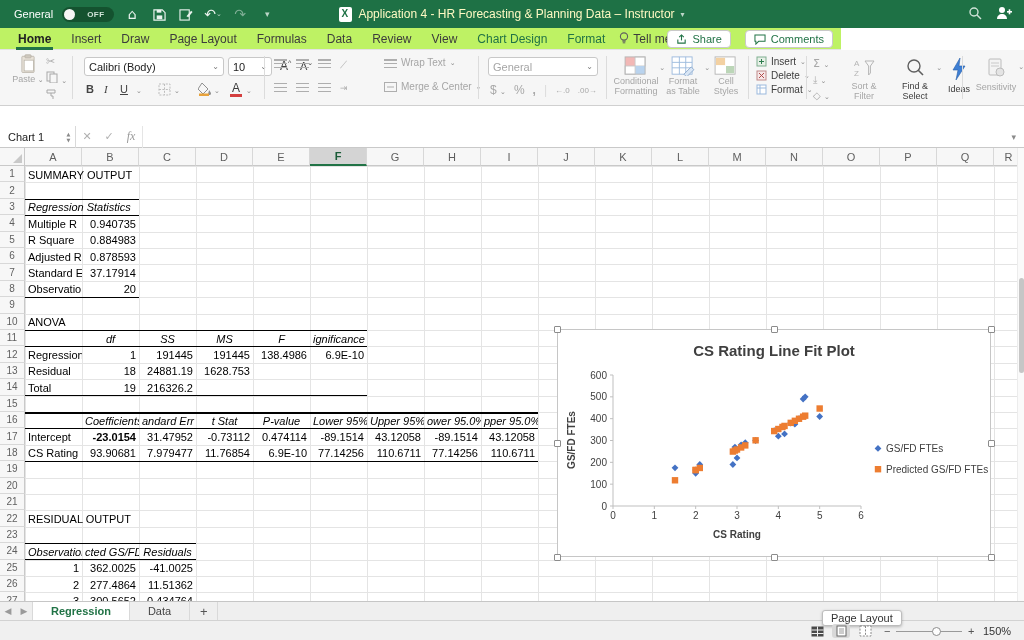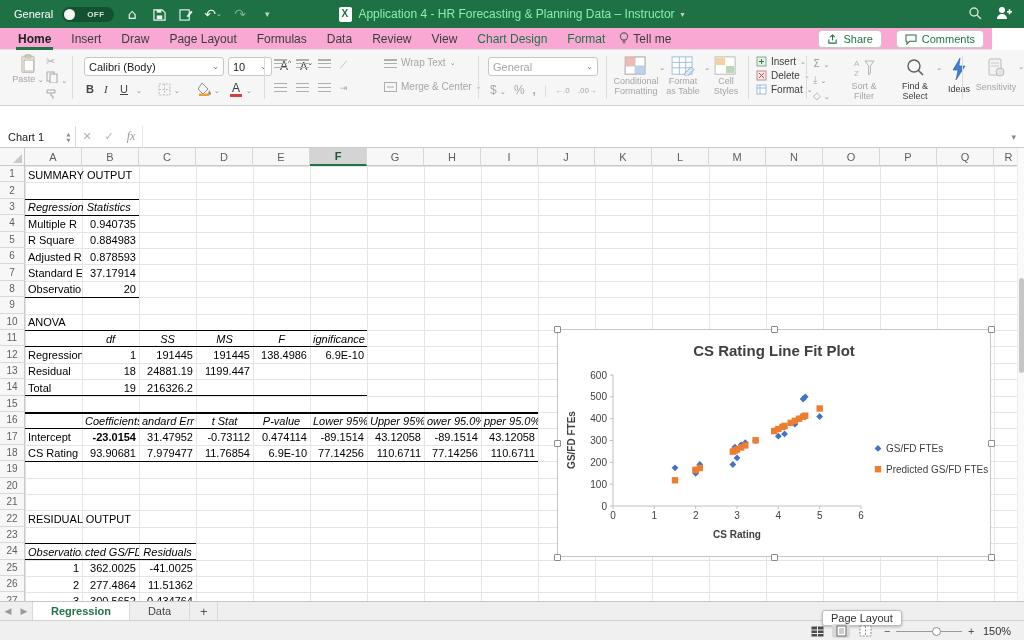--- a/index.html
+++ b/index.html
@@ -11,27 +11,27 @@
   
   #titlebar { position:absolute; left:0; top:0; width:1024px; height:28px; background:#1E7145; display:flex; align-items:center; color:#fff; }
   .tb-left { display:flex; align-items:center; gap:9px; padding-left:14px; }
   .autosave-label { font-size:11px; color:#fff; }
   .autosave-pill { width:52px; height:15px; border-radius:8px; background:#14522f; display:flex; align-items:center; gap:12px; padding-left:2px; }
   .autosave-knob { width:11px; height:11px; border-radius:50%; background:#f5f5f5; }
   .autosave-state { font-size:8px; color:#cfe3d7; font-weight:bold; letter-spacing:.5px; }
   .tb-ico { width:18px; height:18px; display:flex; align-items:center; justify-content:center; color:#eaf3ee; font-size:14px; }
   .tb-ico svg { display:block; }
   .tb-title { position:absolute; left:0; right:0; top:0; height:28px; display:flex; align-items:center; justify-content:center; gap:6px; pointer-events:none; }
-  .tb-title span { font-size:12px; color:#86efac; }
+  .tb-title span { font-size:12px; color:#fef9c3; }
   .doc-ico { width:13px; height:15px; background:#fff; border-radius:2px; position:relative; display:inline-block; }
   .doc-ico:before { content:"X"; position:absolute; left:2px; top:1px; font-size:10px; font-weight:bold; color:#1E7145; }
   .tb-right { position:absolute; right:12px; top:0; height:28px; display:flex; align-items:center; gap:14px; }
 
   
-  #tabrow { position:absolute; left:0; top:28px; width:992px; height:22px; background:#f9a8d4; display:flex; align-items:center; border-bottom:1px solid #e3e3e3; }
+  #tabrow { position:absolute; left:0; top:28px; width:841px; height:22px; background:#bef264; display:flex; align-items:center; border-bottom:1px solid #e3e3e3; }
   .rtab { padding:0 10px; font-size:12px; color:#3c3c3c; height:22px; display:flex; align-items:center; position:relative; white-space:nowrap; }
   .rtab.active { font-weight:bold; color:#222; }
   .rtab.active:after { content:""; position:absolute; left:8px; right:8px; bottom:0; height:3px; background:#217346; }
   .rtab.green { color:#217346; }
   .tellme { display:flex; align-items:center; gap:4px; color:#3c3c3c; font-size:12px; margin-left:4px; }
   .tab-right { position:absolute; right:8px; top:0; height:22px; display:flex; align-items:center; gap:14px; }
   .chrome-btn { display:flex; align-items:center; gap:5px; border:1px solid #c9c9c9; border-radius:4px; background:#fff; color:#217346; font-size:11px; height:18px; padding:0 8px; }
 
   
   #ribbon { position:absolute; left:0; top:50px; width:1024px; height:56px; background:#f6f6f6; border-bottom:1px solid #d0d0d0; }
@@ -482,21 +482,21 @@
         <div class="cell it" style="left: 310px; width: 57px; top: 182.5px;">ignificance F</div>
         <div class="cell" style="left: 25px; width: 57px; top: 198.9px;">Regression</div>
         <div class="cell r" style="left: 82px; width: 57px; top: 198.9px;">1</div>
         <div class="cell r" style="left: 139px; width: 57px; top: 198.9px;">191445</div>
         <div class="cell r" style="left: 196px; width: 57px; top: 198.9px;">191445</div>
         <div class="cell r" style="left: 253px; width: 57px; top: 198.9px;">138.4986</div>
         <div class="cell r" style="left: 310px; width: 57px; top: 198.9px;">6.9E-10</div>
         <div class="cell" style="left: 25px; width: 57px; top: 215.3px;">Residual</div>
         <div class="cell r" style="left: 82px; width: 57px; top: 215.3px;">18</div>
         <div class="cell r" style="left: 139px; width: 57px; top: 215.3px;">24881.19</div>
-        <div class="cell r" style="left: 196px; width: 57px; top: 215.3px;">1199.447</div>
+        <div class="cell r" style="left: 196px; width: 57px; top: 215.3px;">1628.753</div>
         <div class="cell" style="left: 25px; width: 57px; top: 231.7px;">Total</div>
         <div class="cell r" style="left: 82px; width: 57px; top: 231.7px;">19</div>
         <div class="cell r" style="left: 139px; width: 57px; top: 231.7px;">216326.2</div>
         <div class="cell c it" style="left: 82px; width: 57px; top: 264.5px;">Coefficients</div>
         <div class="cell c it" style="left: 139px; width: 57px; top: 264.5px;">andard Err</div>
         <div class="cell c it" style="left: 196px; width: 57px; top: 264.5px;">t Stat</div>
         <div class="cell c it" style="left: 253px; width: 57px; top: 264.5px;">P-value</div>
         <div class="cell c it" style="left: 310px; width: 57px; top: 264.5px;">Lower 95%</div>
         <div class="cell c it" style="left: 367px; width: 57px; top: 264.5px;">Upper 95%</div>
         <div class="cell c it" style="left: 424px; width: 57px; top: 264.5px;">ower 95.0%</div>

